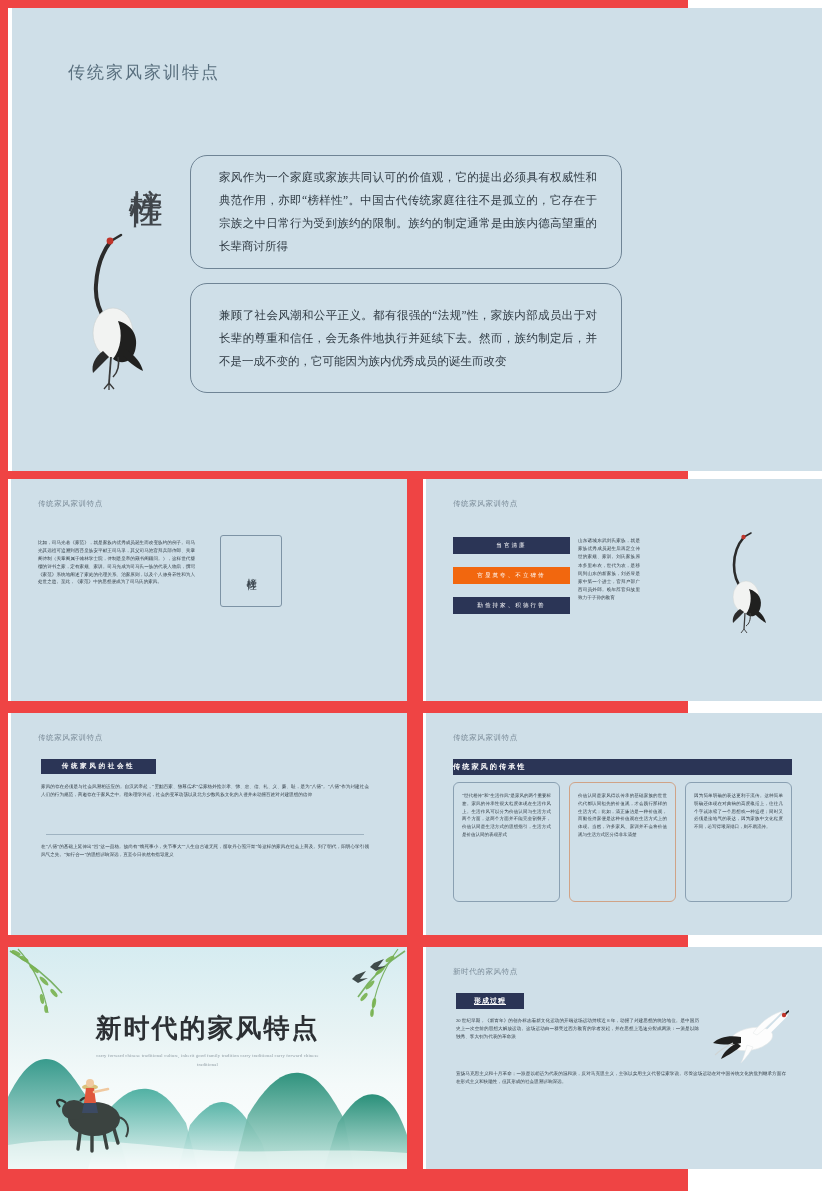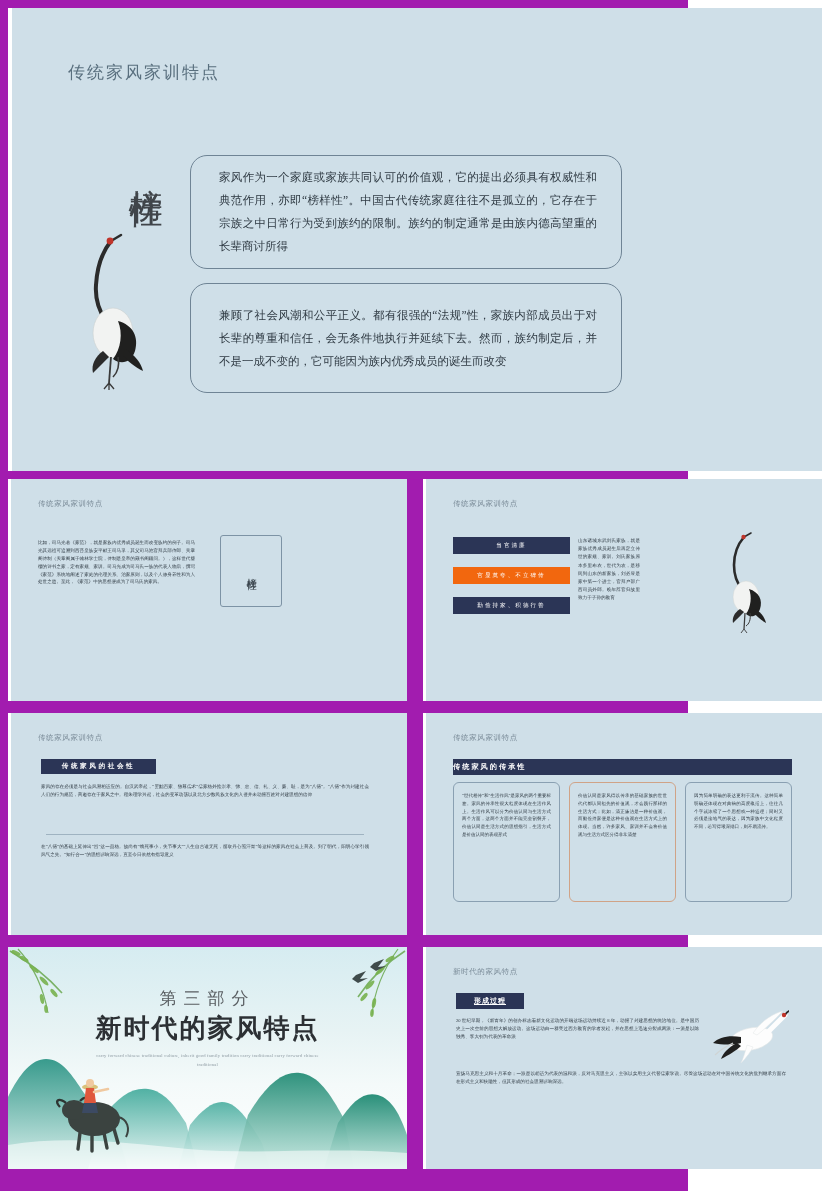--- a/index.html
+++ b/index.html
@@ -2,21 +2,21 @@
 <html><head>
 <meta charset="utf-8">
 <style>
   * { box-sizing: border-box; margin:0; padding:0; }
   html,body {
     width:830px; height:1191px;
     background:#ffffff;
     font-family:"Liberation Serif","DejaVu Serif",serif;
     overflow:hidden;
   }
-  .page { position:relative; width:688px; height:1191px; background:#a21caf; }
+  .page { position:relative; width:688px; height:1191px; background:#ef4444; }
 
   
   .slide { position:absolute; background:#cfdfe8; overflow:hidden; }
   .slide.hero { left:8px; top:8px; width:814px; height:463px; }
   .slide.r2l  { left:8px; top:479px; width:399px; height:222px; }
   .slide.r2r  { left:423px; top:479px; width:399px; height:222px; }
   .slide.r3l  { left:8px; top:713px; width:399px; height:222px; }
   .slide.r3r  { left:423px; top:713px; width:399px; height:222px; }
   .slide.r4l  { left:8px; top:947px; width:399px; height:222px; background:#e8f2f2;}
   .slide.r4r  { left:423px; top:947px; width:399px; height:222px; }
@@ -316,21 +316,20 @@
           <path d="M110 170 C120 172 122 182 118 190" stroke="#3b4340" stroke-width="2" fill="none"></path>
 
           <ellipse cx="82" cy="140" rx="8" ry="3" fill="#d9c27a"></ellipse>
           <circle cx="82" cy="136" r="4" fill="#f0c9a0"></circle>
           <path d="M78 141 L86 141 L88 156 L76 156Z" fill="#e0573c"></path>
           <path d="M86 145 L100 142" stroke="#f0c9a0" stroke-width="2.6" stroke-linecap="round"></path>
           <path d="M76 156 L88 156 L90 166 L74 166Z" fill="#3c4a63"></path>
         </g>
       </svg>
 
-      <div class="sec-small">第三部分</div>
       <div class="sec-big">新时代的家风特点</div>
       <div class="sec-en">carry forward chinese traditional culture, inherit good family tradition carry traditional carry forward chinese traditional</div>
     </div>
   </div>
 
   <div class="slide r4r mini">
     <div class="sl-title">新时代的家风特点</div>
     <div class="hdrband">
       <span class="hbtxt">形成过程</span>
     </div>

